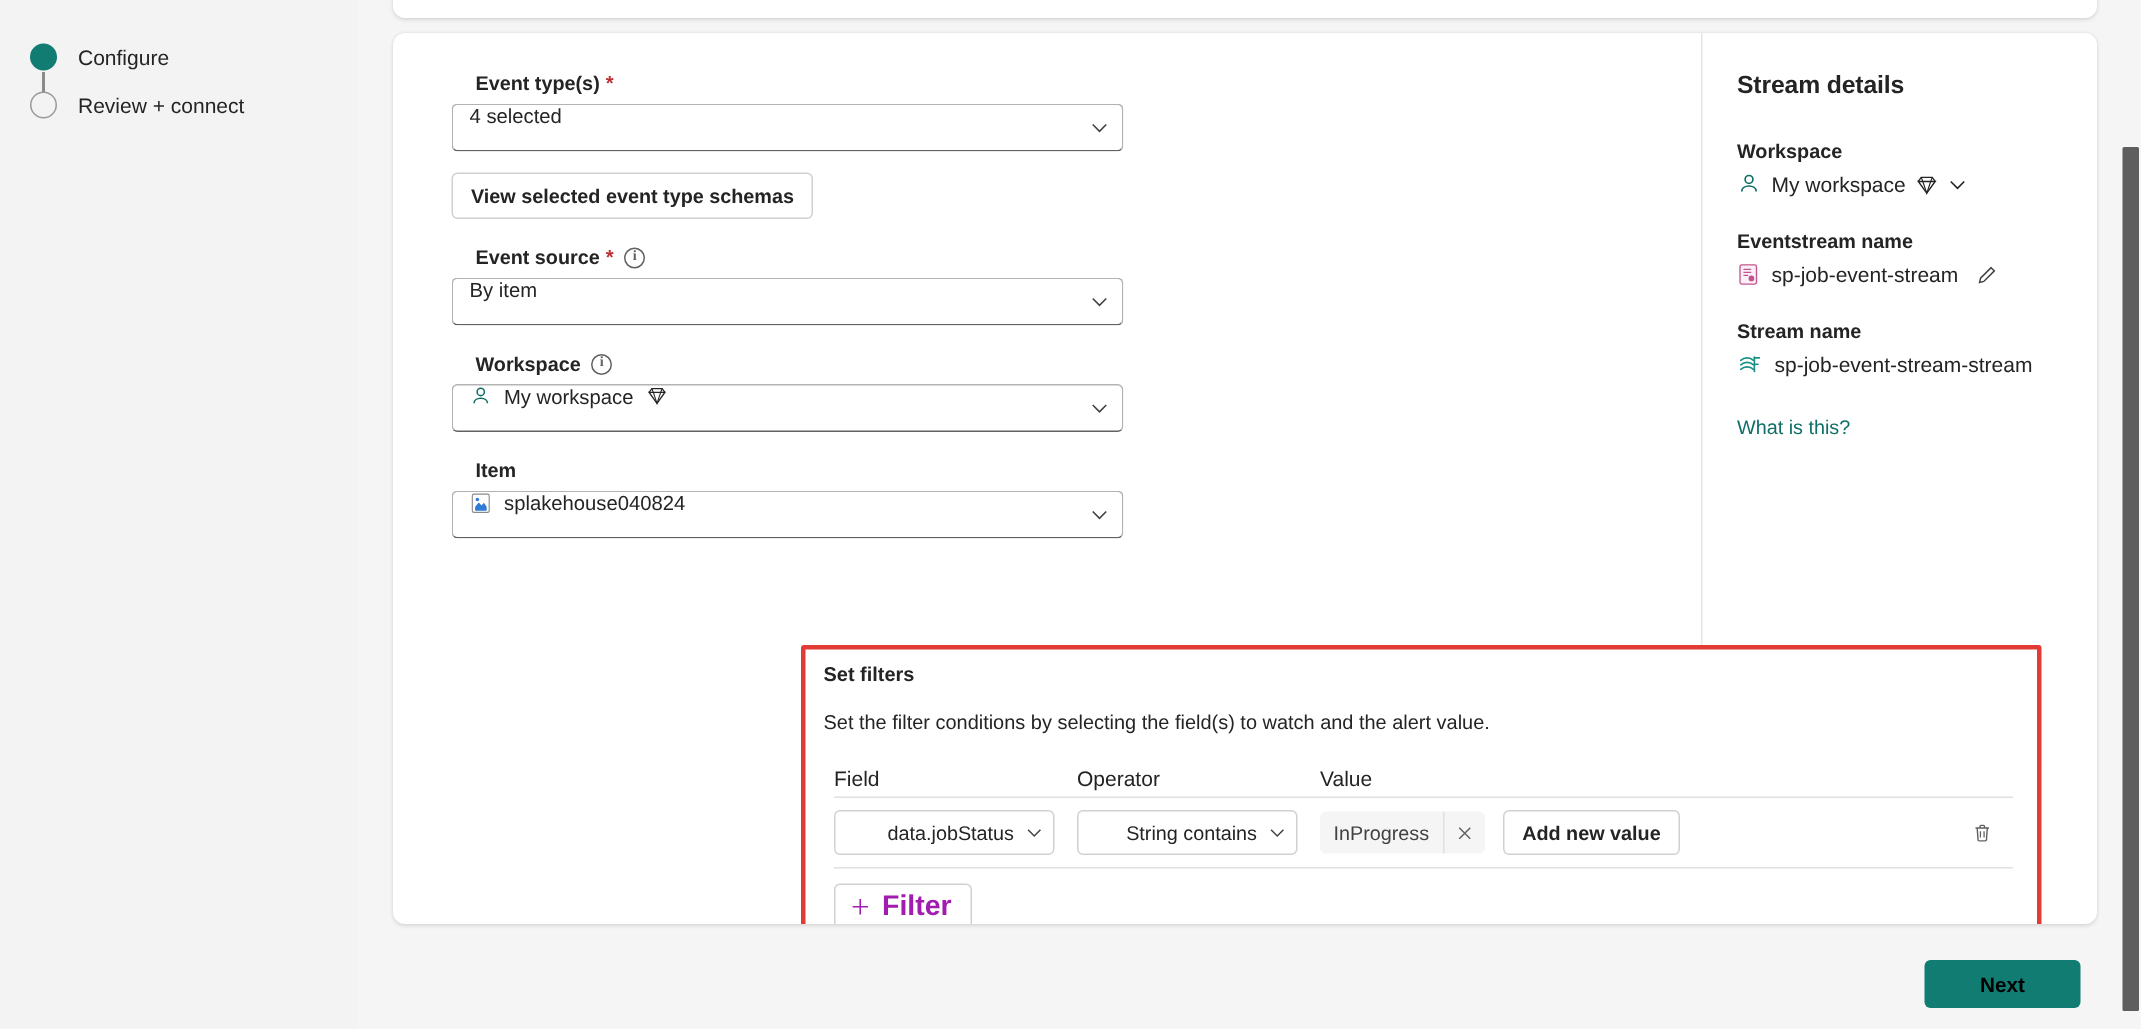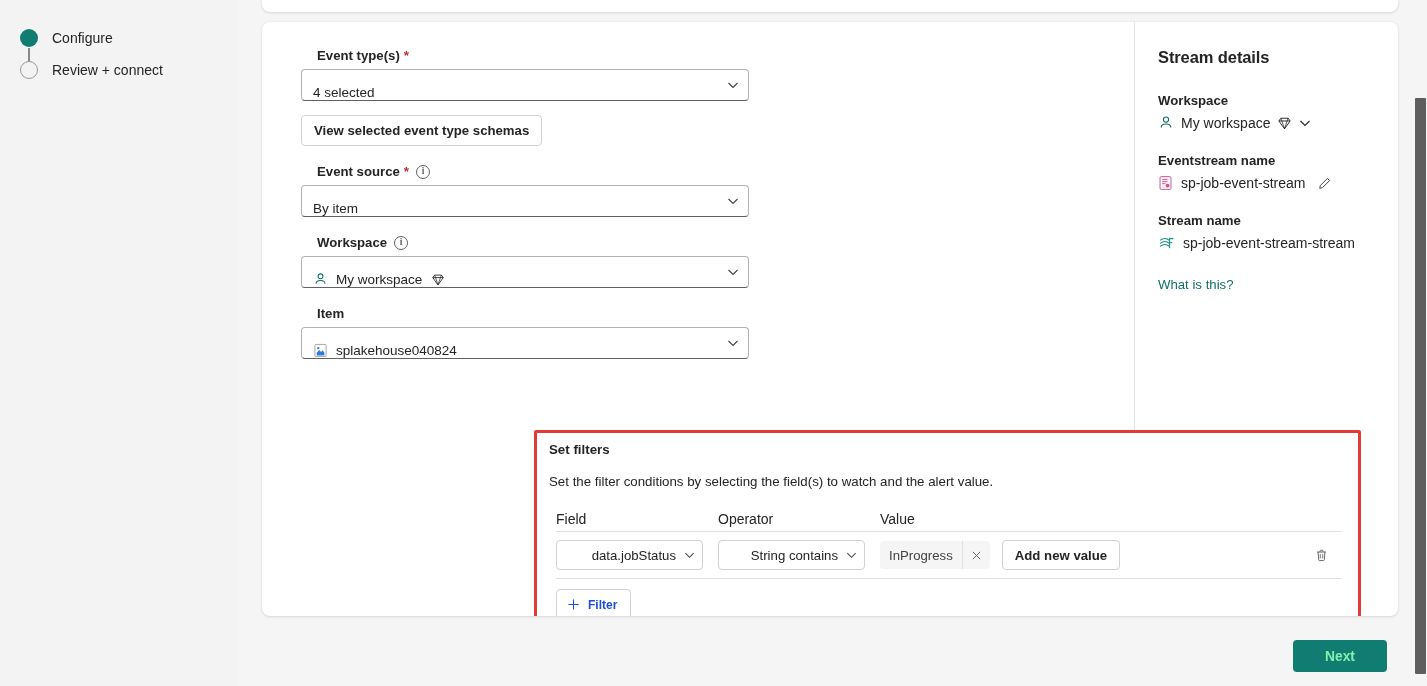--- a/index.html
+++ b/index.html
@@ -80,21 +80,21 @@
     border: 1.2px solid #616161; color: #616161;
     align-items: center; justify-content: center;
     font-size: 9.5px; font-weight: 700; font-family: "Liberation Serif", serif;
     line-height: 1; margin-left: 3px;
   }
 
   .combo {
     position: relative; width: 448px; height: 32px;
     border: 1px solid #b3b3b3; border-bottom-color: #616161;
     border-radius: 4px; background: #ffffff;
-    display: flex; align-items: flex-end; padding: 0 30px 0 11px;
+    display: flex; align-items: flex-start; padding: 0 30px 0 11px;
     font-size: 13.5px; color: #242424; cursor: pointer;
   }
   .combo .chev {
     position: absolute; right: 9px; top: 50%; transform: translateY(-50%);
     width: 12px; height: 12px; color: #424242;
   }
   .combo .inline-icon { margin-right: 8px; display: inline-flex; }
 
   .btn-secondary {
     display: inline-flex; align-items: center; justify-content: center;
@@ -162,43 +162,43 @@
   .trash-btn {
     width: 30px; height: 30px; margin-left: auto; margin-right: 6px;
     display: inline-flex; align-items: center; justify-content: center;
     color: #616161; cursor: pointer; background: none; border: none;
   }
   .add-filter-row { padding: 10px 0 0 0; }
   .add-filter-btn {
     display: inline-flex; align-items: center; gap: 8px;
     height: 31px; padding: 0 13px 0 10px;
     border: 1px solid #d1d1d1; border-radius: 4px; background: #ffffff;
-    font-size: 12px; font-weight: 600; color: #1d4ed8; cursor: pointer;
+    font-size: 19px; font-weight: 600; color: #a21caf; cursor: pointer;
     font-family: "Liberation Sans", sans-serif;
   }
 
   
   .detail-label {
     font-size: 13.2px; font-weight: 600; color: #242424; margin-bottom: 7px;
   }
   .detail-value {
     display: flex; align-items: center; gap: 7px;
     font-size: 14px; color: #242424;
   }
   .detail-group { margin-top: 22px; }
   .link {
     font-size: 13.2px; color: #0f6e66; cursor: pointer; margin-top: 26px;
     display: inline-block;
   }
 
   
   .btn-primary {
     position: absolute; right: 40px; bottom: 14px;
-    width: 94px; height: 32px; border-radius: 4px;
-    background: #107c72; color: #86efac; border: none;
+    width: 104px; height: 32px; border-radius: 4px;
+    background: #107c72; color: #000000; border: none;
     font-size: 13.8px; font-weight: 600; cursor: pointer;
     font-family: "Liberation Sans", sans-serif;
   }
 
   
   .scrollbar-track {
     position: absolute; right: 0; top: 0; width: 13px; height: 686px;
     background: #f5f5f5;
   }
   .scrollbar-thumb {

